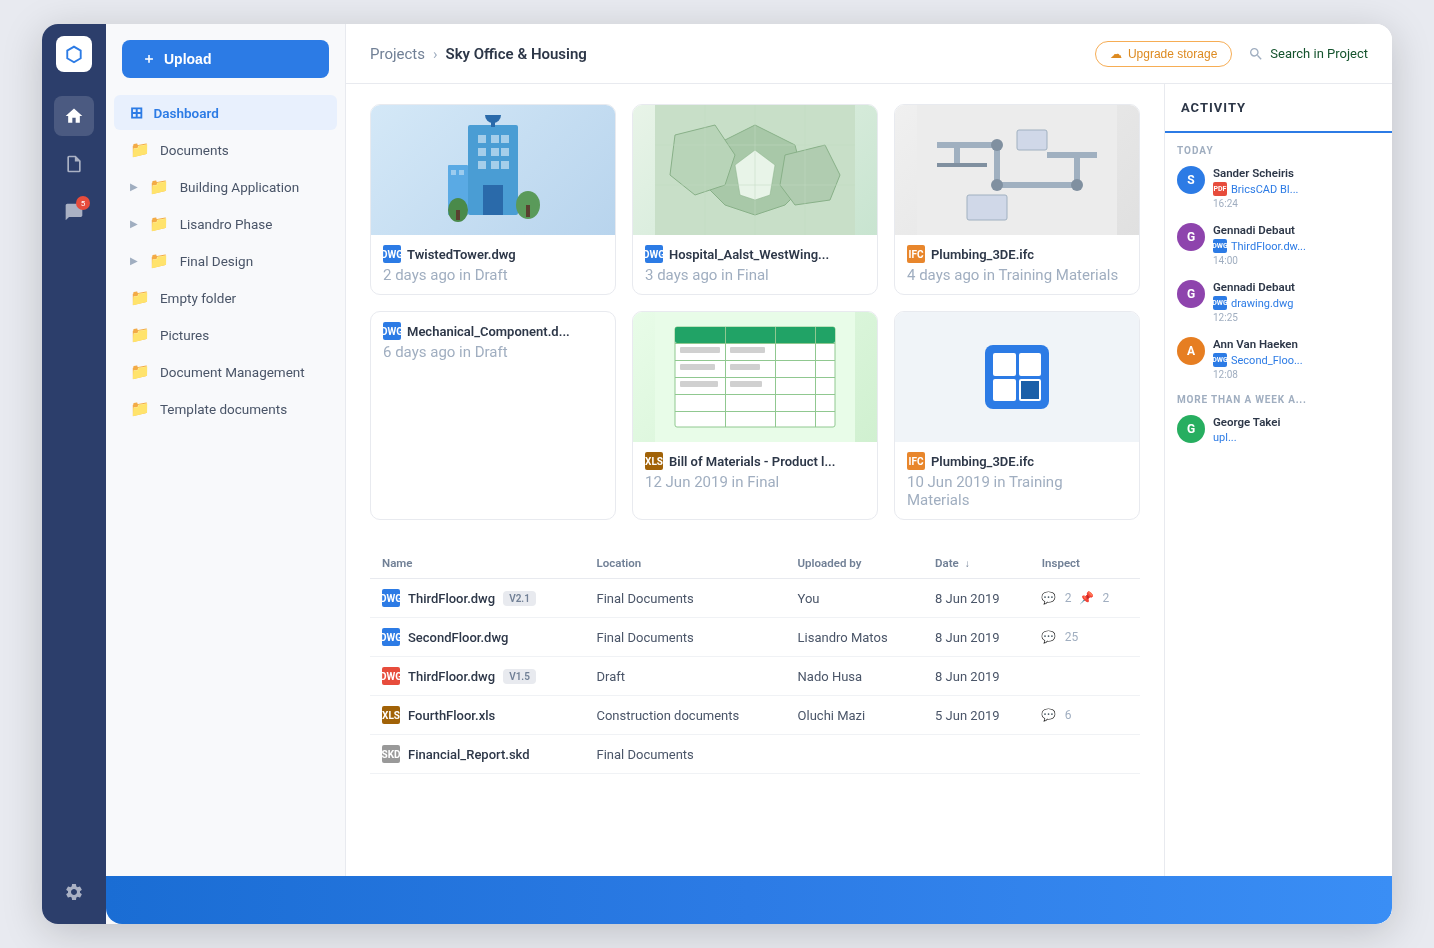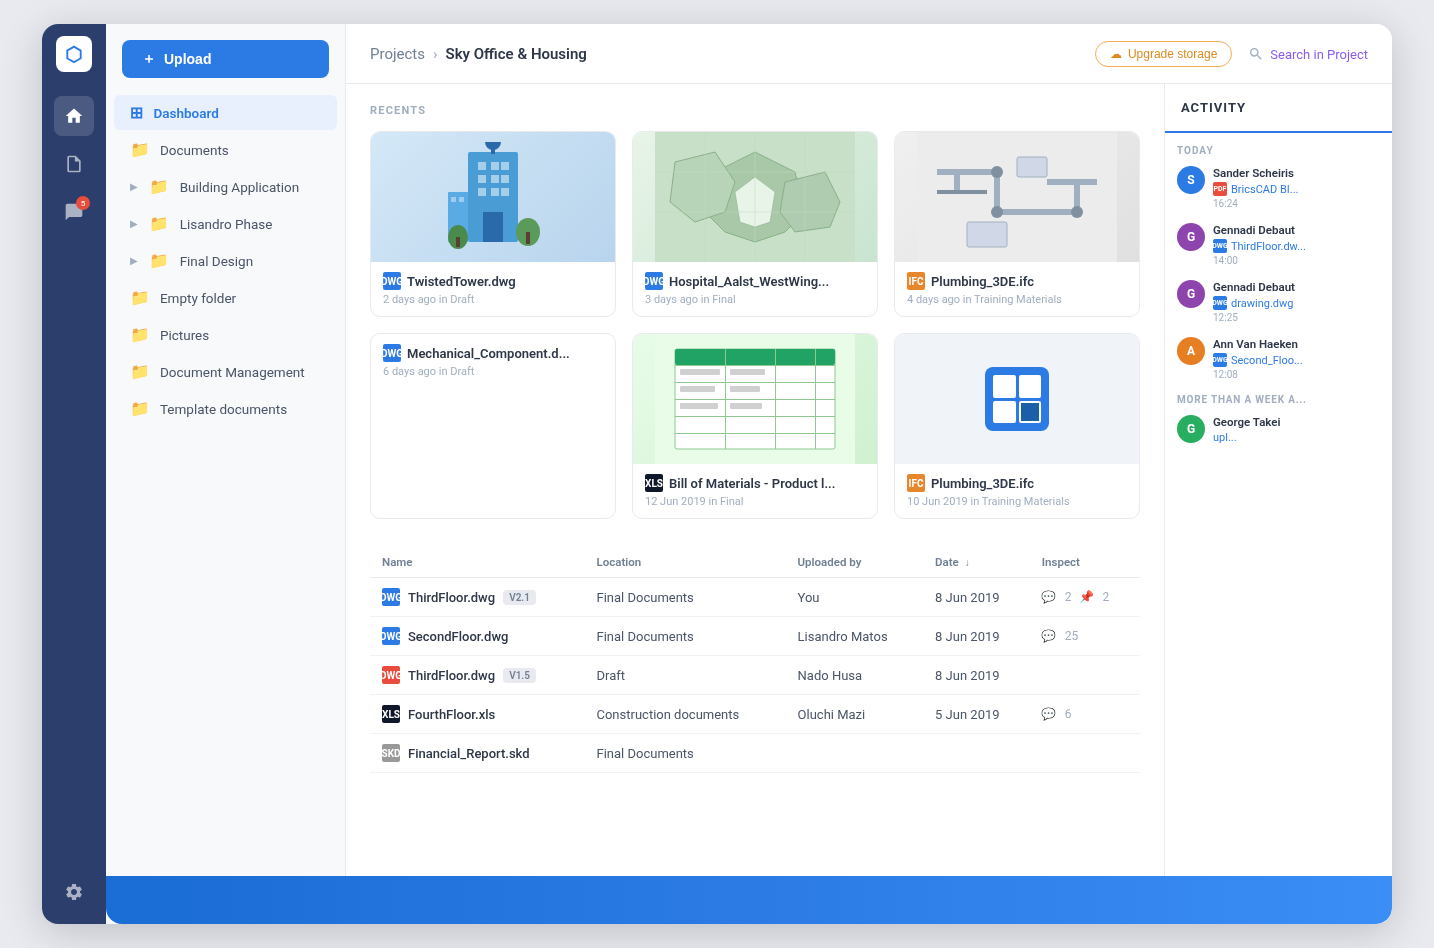--- a/index.html
+++ b/index.html
@@ -172,23 +172,23 @@
       border-radius: 20px;
       padding: 5px 14px;
       font-size: 12px;
       cursor: pointer;
       display: flex;
       align-items: center;
       gap: 6px;
     }
     .search-btn {
       display: flex;
-      align-items: flex-end;
+      align-items: center;
       gap: 6px;
-      color: #8b5cf6;
+      color: #14532d;
       font-size: 13px;
       cursor: pointer;
     }
     
     .content-body {
       flex: 1;
       overflow-y: auto;
       padding: 20px 24px;
       background: #fff;
     }
@@ -246,38 +246,38 @@
     }
     .card-filename {
       font-size: 13px;
       font-weight: 600;
       color: #2d3748;
       display: flex;
       align-items: center;
       gap: 6px;
     }
     .card-meta {
-      font-size: 11px;
+      font-size: 15px;
       color: #a0aec0;
       margin-top: 3px;
     }
     .file-type-icon {
       width: 18px;
       height: 18px;
       border-radius: 2px;
       display: inline-flex;
       align-items: center;
       justify-content: center;
       font-size: 10px;
       font-weight: 700;
       flex-shrink: 0;
     }
     .icon-dwg { background: #2c7be5; color: #fff; }
     .icon-ifc { background: #e8862c; color: #fff; }
-    .icon-xls { background: #0f172a; color: #fff; }
+    .icon-xls { background: #a16207; color: #fff; }
     .icon-skd { background: #999; color: #fff; }
     
     .files-table {
       width: 100%;
       border-collapse: collapse;
     }
     .files-table th {
       text-align: left;
       font-size: 11.5px;
       font-weight: 600;
@@ -513,21 +513,20 @@
               <path d="M15.5 14h-.79l-.28-.27A6.471 6.471 0 0 0 16 9.5 6.5 6.5 0 1 0 9.5 16c1.61 0 3.09-.59 4.23-1.57l.27.28v.79l5 4.99L20.49 19l-4.99-5zm-6 0C7.01 14 5 11.99 5 9.5S7.01 5 9.5 5 14 7.01 14 9.5 11.99 14 9.5 14z"></path>
             </svg>
           <span>Search in Project</span>
         </div>
       </div>
     </div>
 
     <div style="display:flex;flex:1;overflow:hidden;">
 
       <div class="content-body">
-        <div class="section-label">RECENTS</div>
 
         <div class="recents-grid">
 
           <div class="file-card">
             <div class="card-thumb tower">
               <div style="width:100%;height:100%;display:flex;align-items:center;justify-content:center;overflow:hidden;">
                 <svg width="120" height="110" viewBox="0 0 120 110">
                   <rect x="35" y="10" width="50" height="90" fill="#4a9dd4" rx="2"></rect>
                   <rect x="45" y="20" width="8" height="8" fill="rgba(255,255,255,0.5)"></rect>
                   <rect x="58" y="20" width="8" height="8" fill="rgba(255,255,255,0.5)"></rect>

